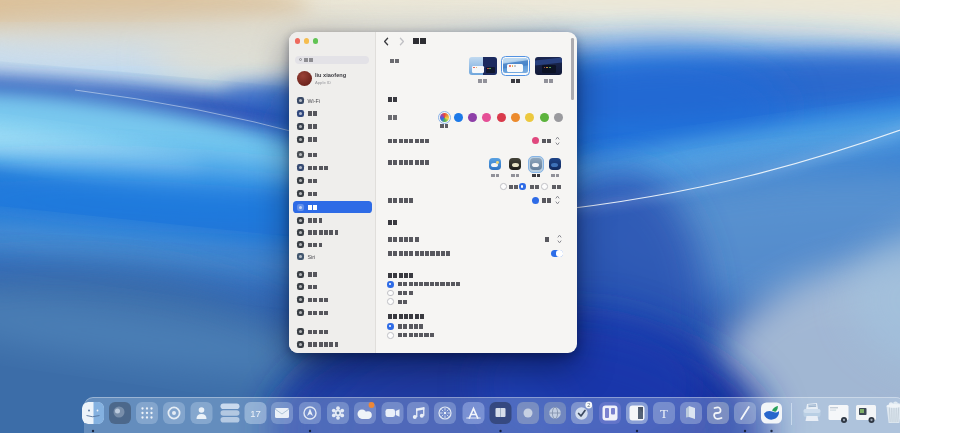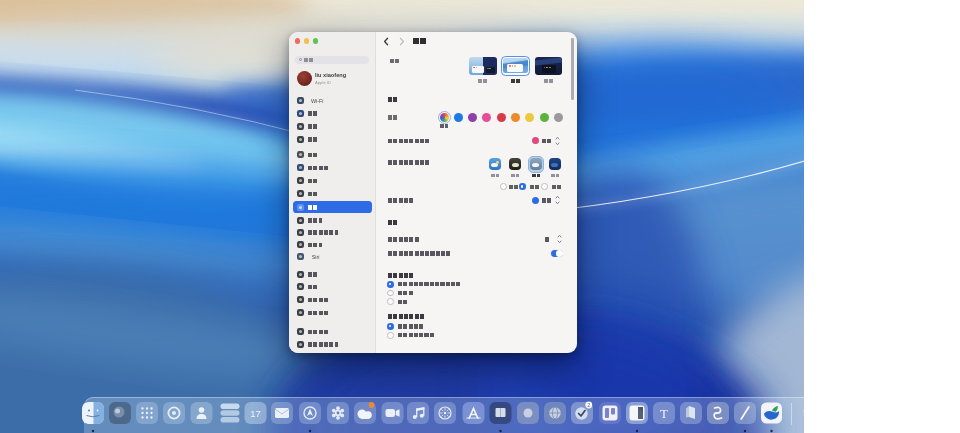--- a/index.html
+++ b/index.html
@@ -1,16 +1,16 @@
 <!DOCTYPE html>
 <html><head>
 <meta charset="utf-8">
 <style>
   html,body{margin:0;padding:0;width:960px;height:433px;overflow:hidden;font-family:"Liberation Sans",sans-serif;}
-  #stage{position:relative;width:804px;height:433px;overflow:hidden;background:#bef264;text-align:right;}
+  #stage{position:relative;width:900px;height:433px;overflow:hidden;background:#bef264;}
   .abs{position:absolute;}
   .zh{position:absolute;height:4.6px;background:repeating-linear-gradient(90deg,currentColor 0 4.1px,rgba(0,0,0,0) 4.1px 5.3px);}
   .c1{width:4.2px}.c2{width:9.5px}.c3{width:14.8px}.c4{width:20.1px}.c5{width:25.4px}.c6{width:30.7px}.c7{width:36px}.c8{width:41.3px}.c12{width:62.5px}
   .sic{position:absolute;left:7.5px;width:7px;height:7px;border-radius:2.2px;background:#35393f;}
   .sic::after{content:"";position:absolute;left:2px;top:2px;width:3px;height:3px;border-radius:50%;background:rgba(255,255,255,0.62);}
   .slab{position:absolute;left:18.5px;color:#56565c;}
   .radio{position:absolute;width:6.5px;height:6.5px;border-radius:50%;background:#fdfdfd;border:0.8px solid #c0c0c5;box-sizing:border-box;}
   .radio.on{background:#2e6be6;border:none;}
   .radio.on::after{content:"";position:absolute;left:2.2px;top:2.2px;width:2.1px;height:2.1px;border-radius:50%;background:#fff;}
   .sw{position:absolute;width:9px;height:9px;border-radius:50%;}

